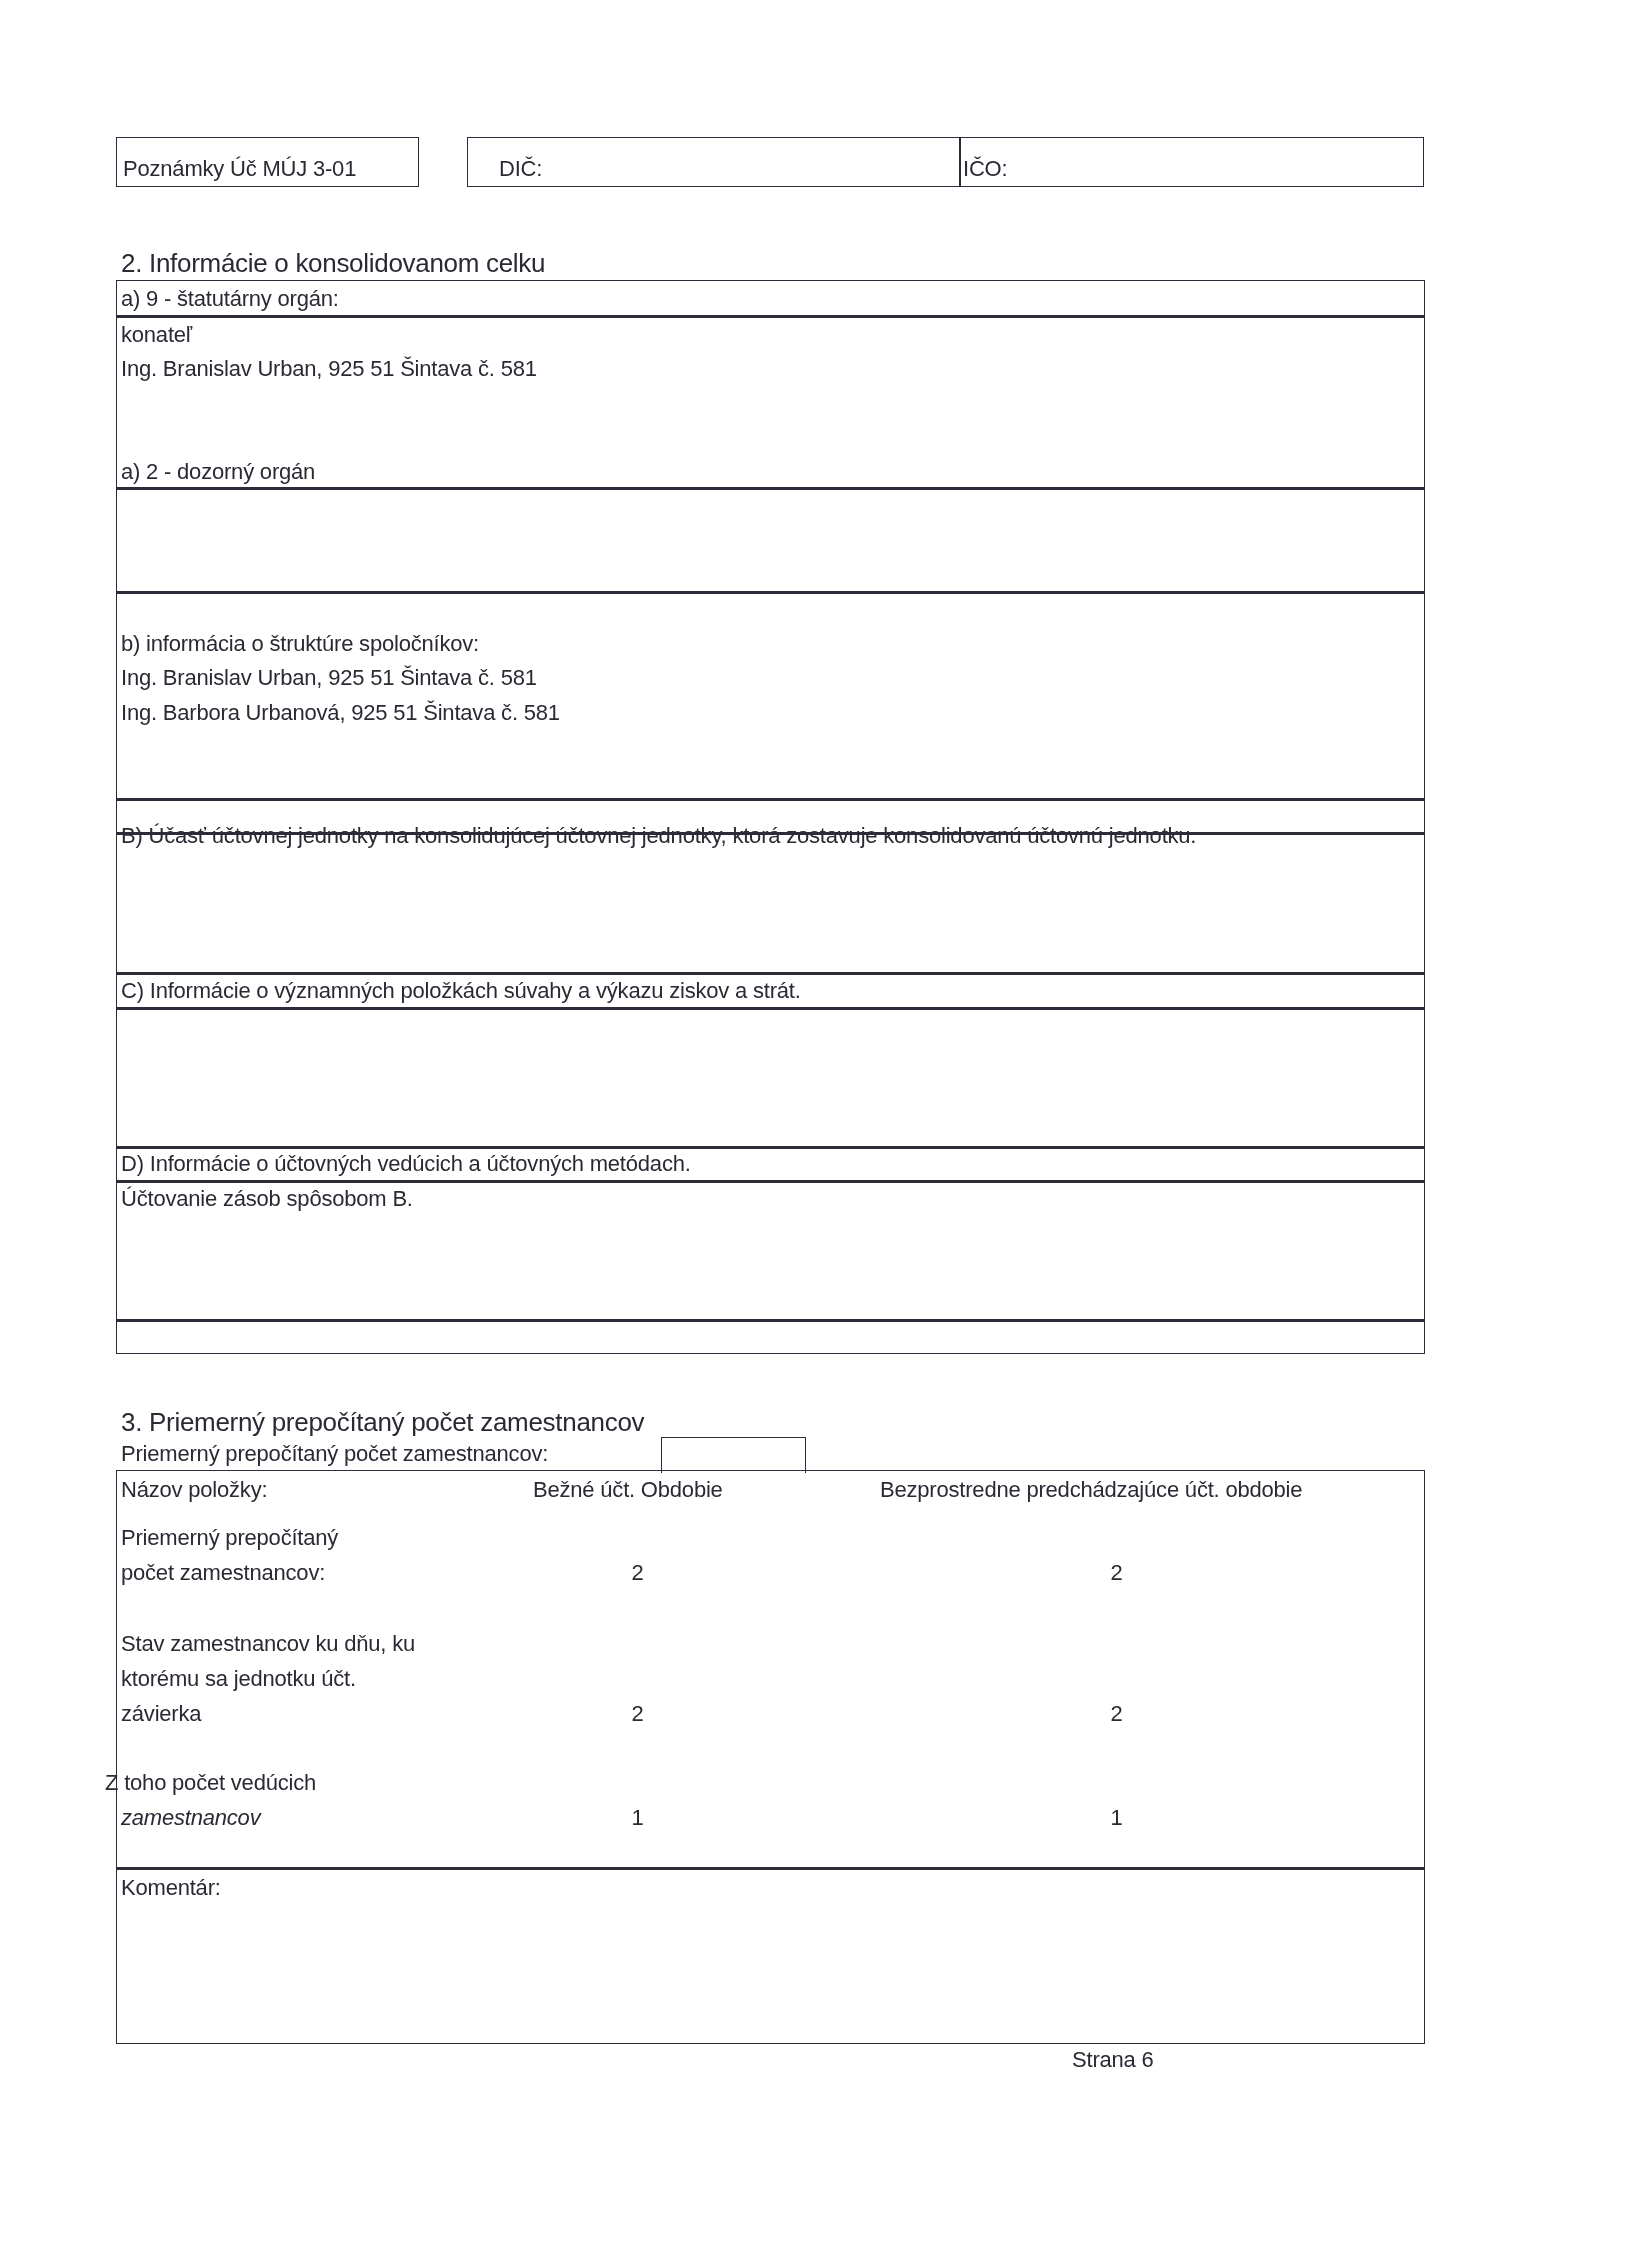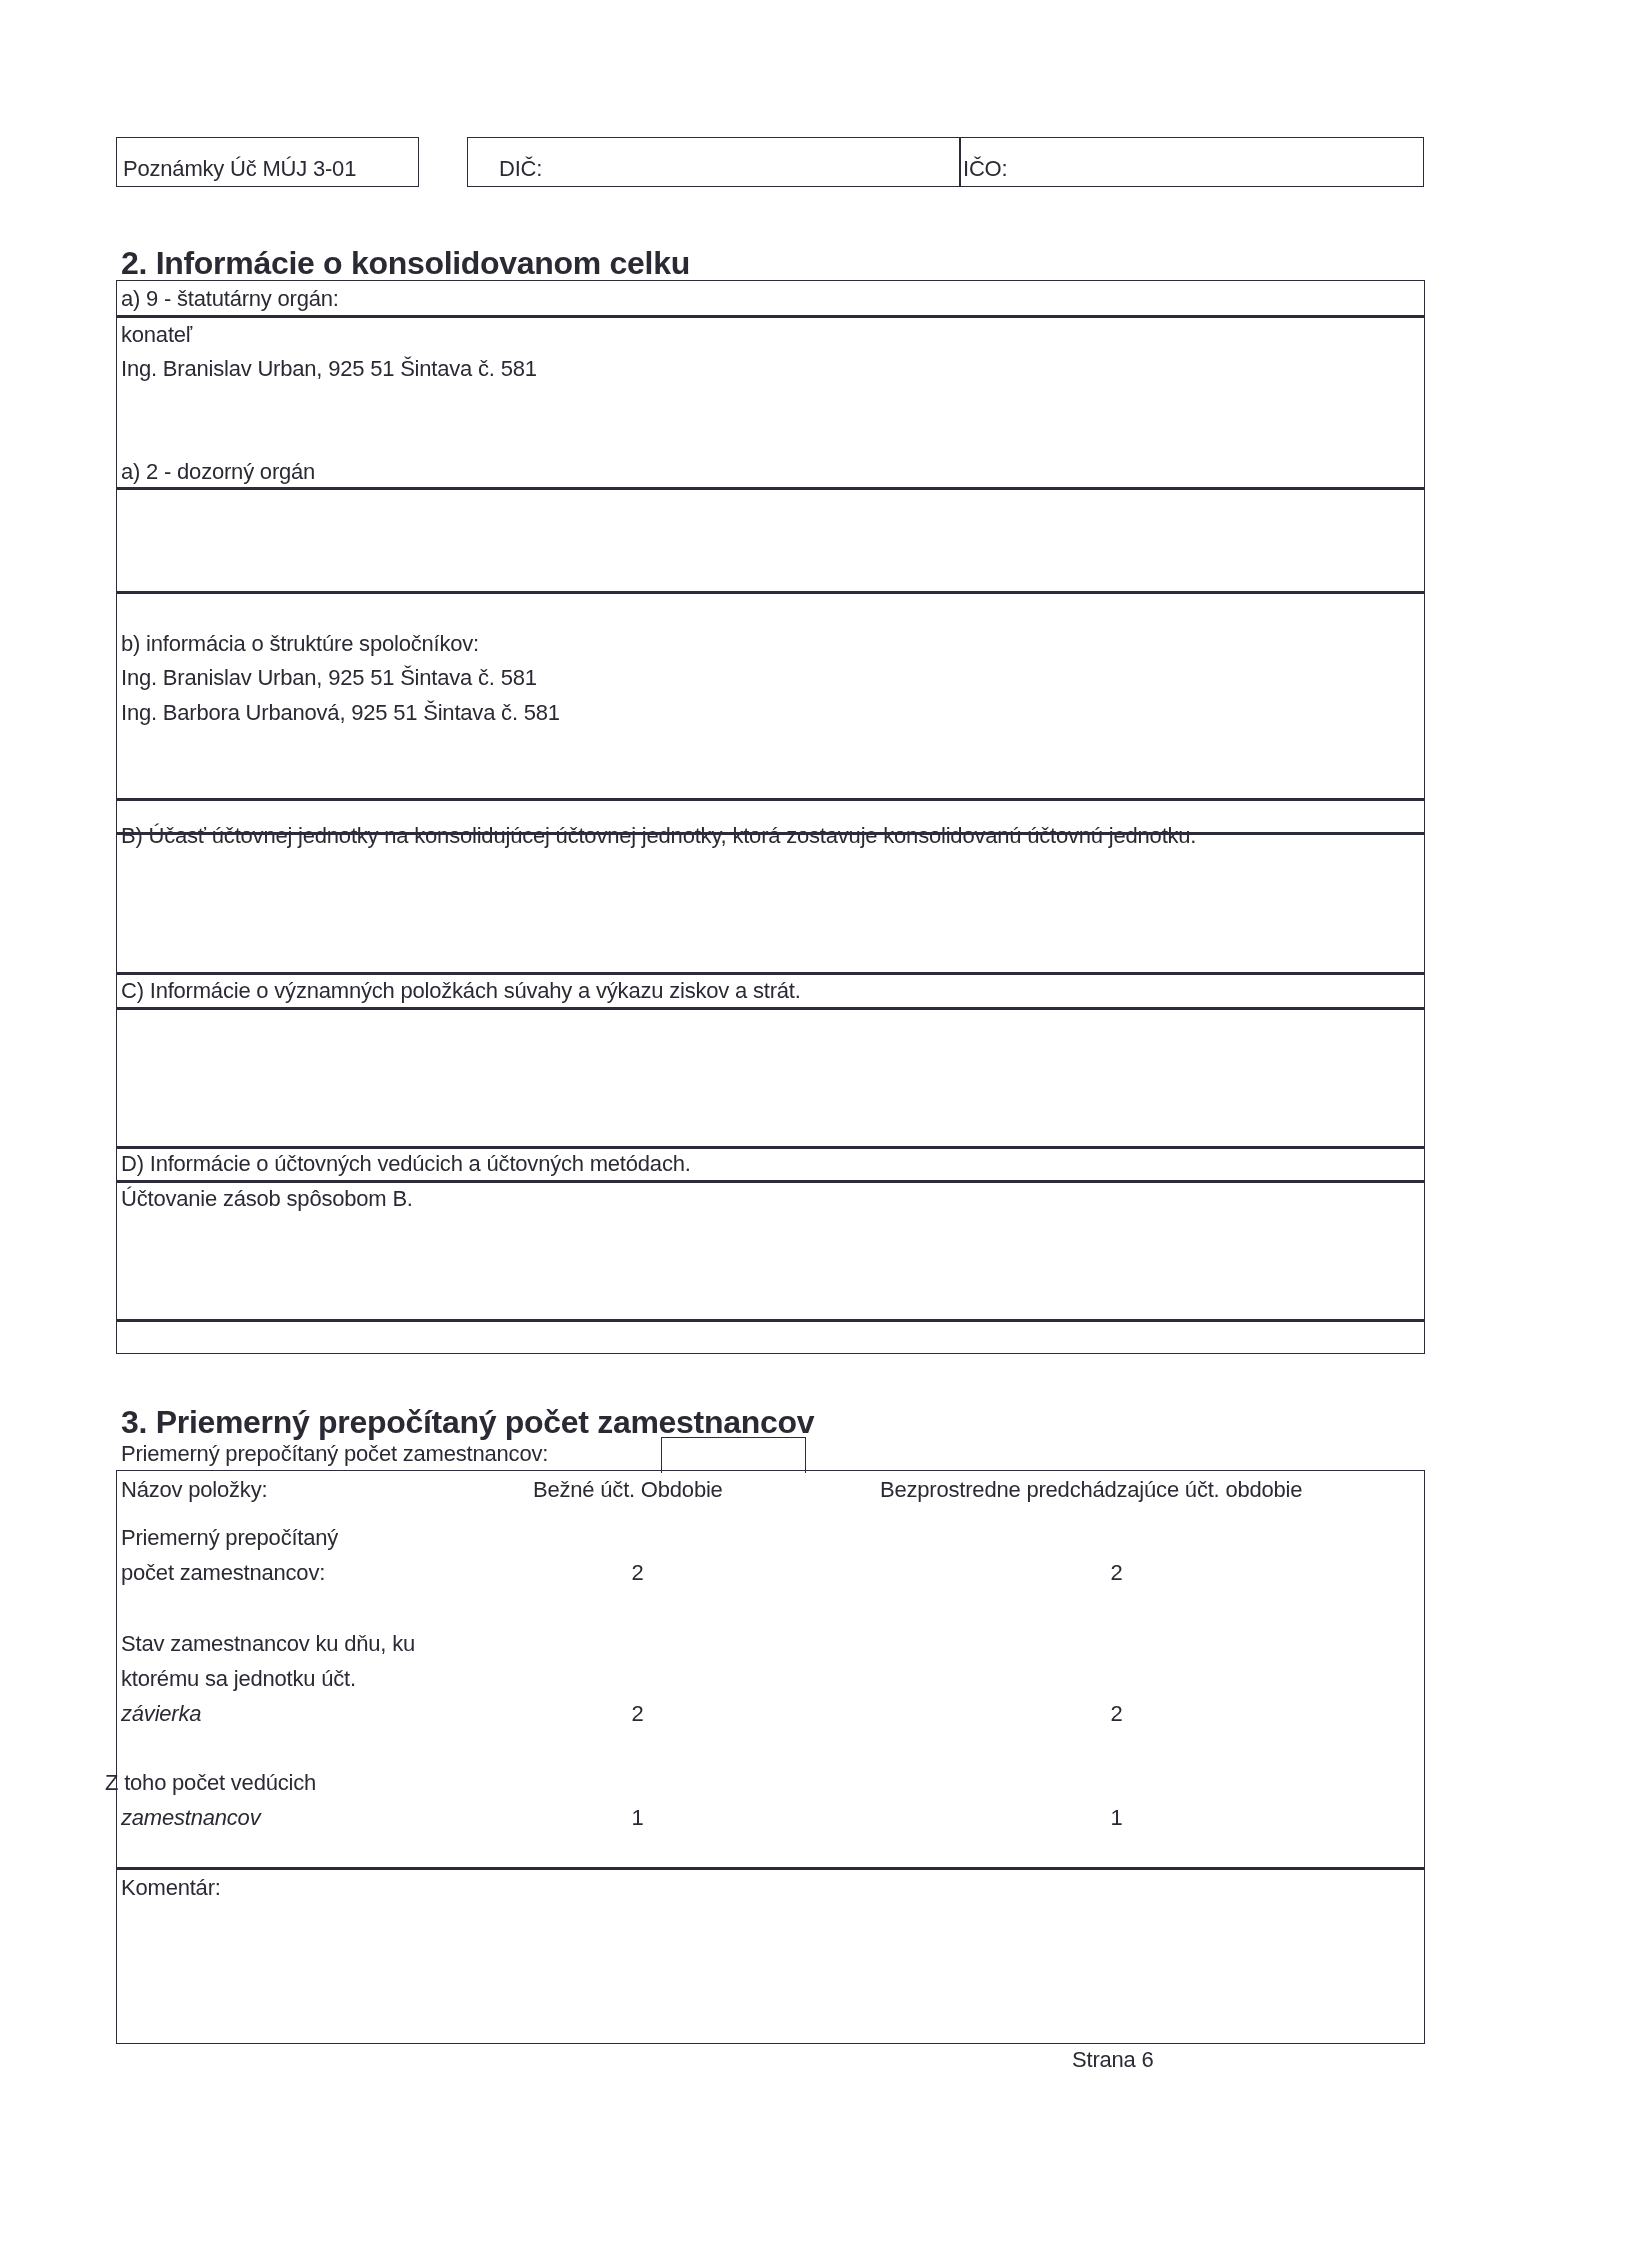--- a/index.html
+++ b/index.html
@@ -2,21 +2,21 @@
 <html style="font-size:10.3px"><head>
   <meta charset="utf-8">
   <style>
     html, body { margin: 0; padding: 0; background: #ffffff; }
     body {
       width: 1630px; height: 2261px; position: relative; overflow: hidden;
       font-family: "Liberation Sans", sans-serif; color: #2a2a34;
     }
     .abs { position: absolute; box-sizing: border-box; }
     .txt { font-size: 22px; line-height: 26px; white-space: nowrap; letter-spacing: -0.2px; }
-    .h2 { font-size: 32px; font-weight: bold; line-height: 31px; white-space: nowrap; letter-spacing: -0.3px; }
+    .h2 { font-size: 26px; font-weight: normal; line-height: 31px; white-space: nowrap; letter-spacing: -0.3px; }
     .box { border: 1.9px solid #2b2b3a; }
     .hl { height: 3.2px; background: #2b2b3a; }
     .vl { width: 1.9px; background: #2b2b3a; }
     .num { font-size: 22px; text-align: center; width: 39px; }
   </style>
 </head>
 <body>
 
 <div class="abs box" style="left:116px;top:137px;width:303px;height:50px;"></div>
 <div class="abs txt" style="left:123px;top:156px;">Poznámky Úč MÚJ 3-01</div>
@@ -71,21 +71,21 @@
 <div class="abs txt" style="left:533px;top:1477px;">Bežné účt. Obdobie</div>
 <div class="abs txt" style="left:880px;top:1477px;">Bezprostredne predchádzajúce účt. obdobie</div>
 
 <div class="abs txt" style="left:121px;top:1525px;">Priemerný prepočítaný</div>
 <div class="abs txt" style="left:121px;top:1560px;">počet zamestnancov:</div>
 <div class="abs txt num" style="left:618px;top:1560px;">2</div>
 <div class="abs txt num" style="left:1097px;top:1560px;">2</div>
 
 <div class="abs txt" style="left:121px;top:1631px;">Stav zamestnancov ku dňu, ku</div>
 <div class="abs txt" style="left:121px;top:1666px;">ktorému sa jednotku účt.</div>
-<div class="abs txt" style="left:121px;top:1701px;font-style:italic;">závierka</div>
+<div class="abs txt" style="left:121px;top:1701px;">závierka</div>
 <div class="abs txt num" style="left:618px;top:1701px;">2</div>
 <div class="abs txt num" style="left:1097px;top:1701px;">2</div>
 
 <div class="abs txt" style="left:105px;top:1770px;">Z toho počet vedúcich</div>
 <div class="abs txt" style="left:121px;top:1805px;font-style:italic;">zamestnancov</div>
 <div class="abs txt num" style="left:618px;top:1805px;">1</div>
 <div class="abs txt num" style="left:1097px;top:1805px;">1</div>
 
 <div class="abs hl" style="left:116px;top:1867px;width:1309px;"></div>
 <div class="abs txt" style="left:121px;top:1875px;">Komentár:</div>

